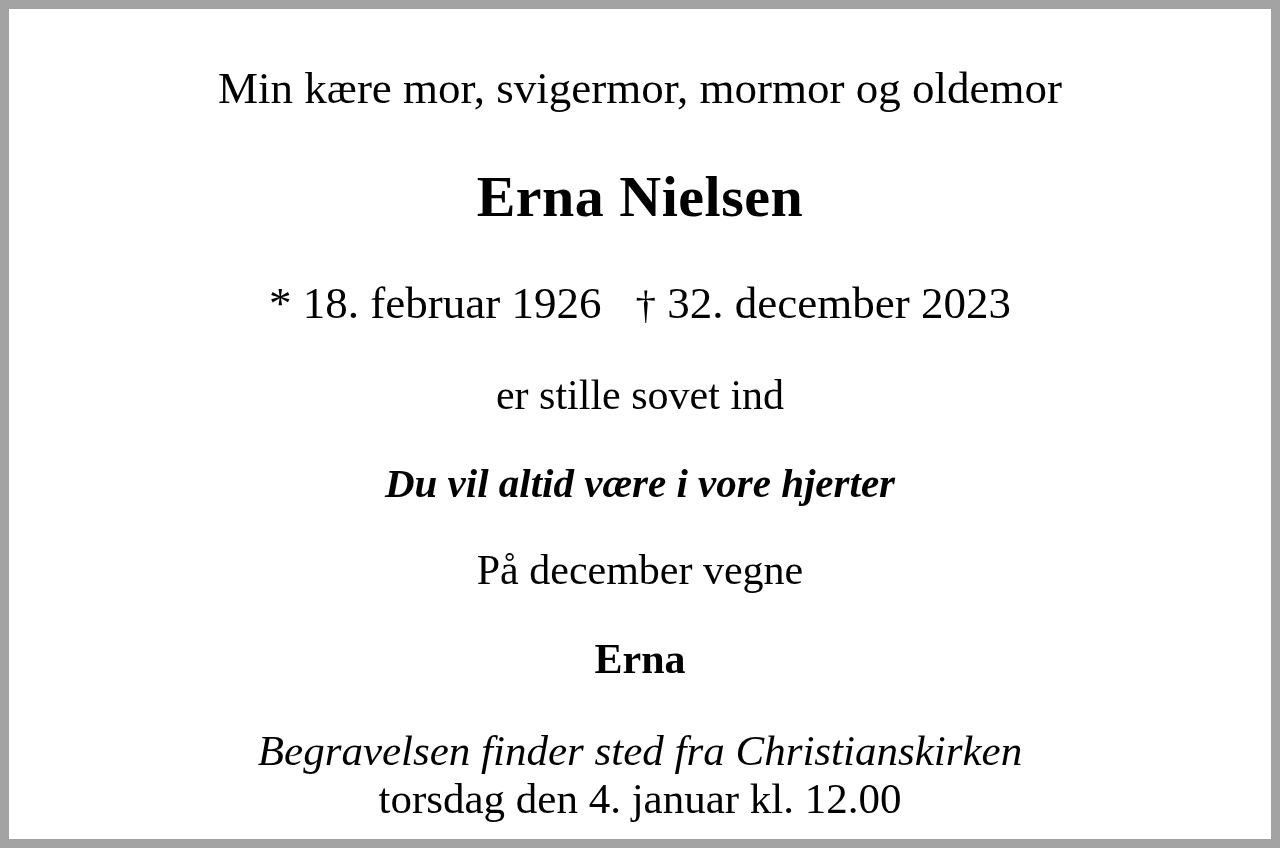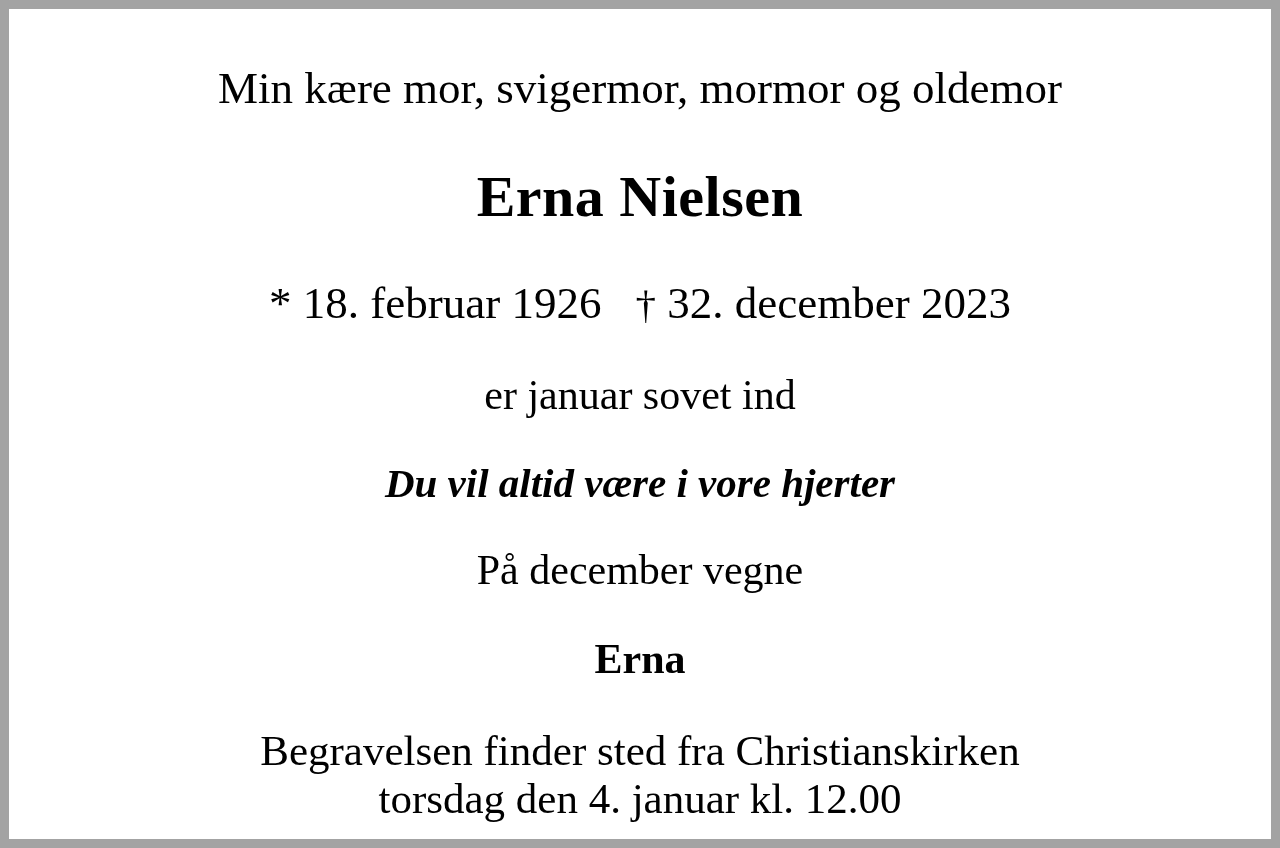--- a/index.html
+++ b/index.html
@@ -67,20 +67,21 @@
     margin-top: 40px;
   }
   .signature {
     font-size: 42px;
     font-weight: bold;
     margin-top: 42px;
   }
   .funeral {
     font-size: 43px;
     margin-top: 44px;
+    font-style: italic;
   }
   .funeral-second {
     font-size: 43px;
     margin-top: 0;
   }
 </style>
 </head>
 <body>
 
 <div class="notice-frame">
@@ -88,21 +89,21 @@
   <div class="line intro">Min kære mor, svigermor, mormor og oldemor</div>
 
   <div class="line name">Erna Nielsen</div>
 
   <div class="line dates">
     <span>*</span>
     <span>18. februar 1926</span><span class="gap"></span><span class="dagger">†</span>
     <span>32. december 2023</span>
   </div>
 
-  <div class="line passed">er januar sovet ind</div>
+  <div class="line passed">er stille sovet ind</div>
 
   <div class="line epitaph">Du vil altid være i vore hjerter</div>
 
   <div class="line on-behalf">På december vegne</div>
 
   <div class="line signature">Erna</div>
 
   <div class="line funeral">Begravelsen finder sted fra Christianskirken</div>
   <div class="line funeral-second">torsdag den 4. januar kl. 12.00</div>
 

